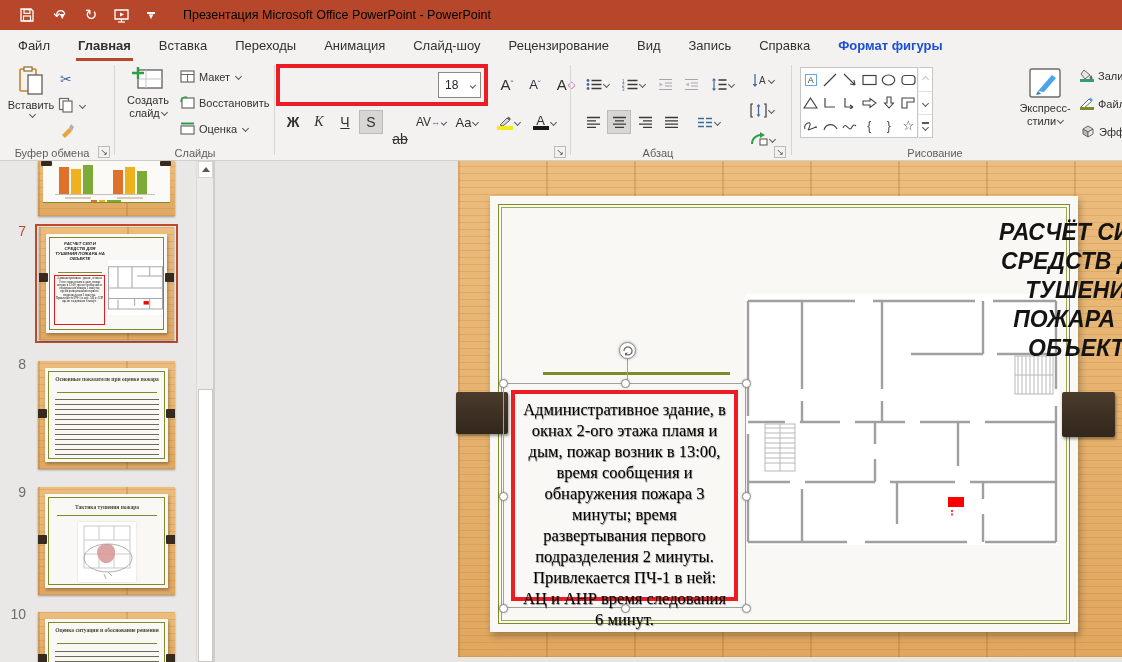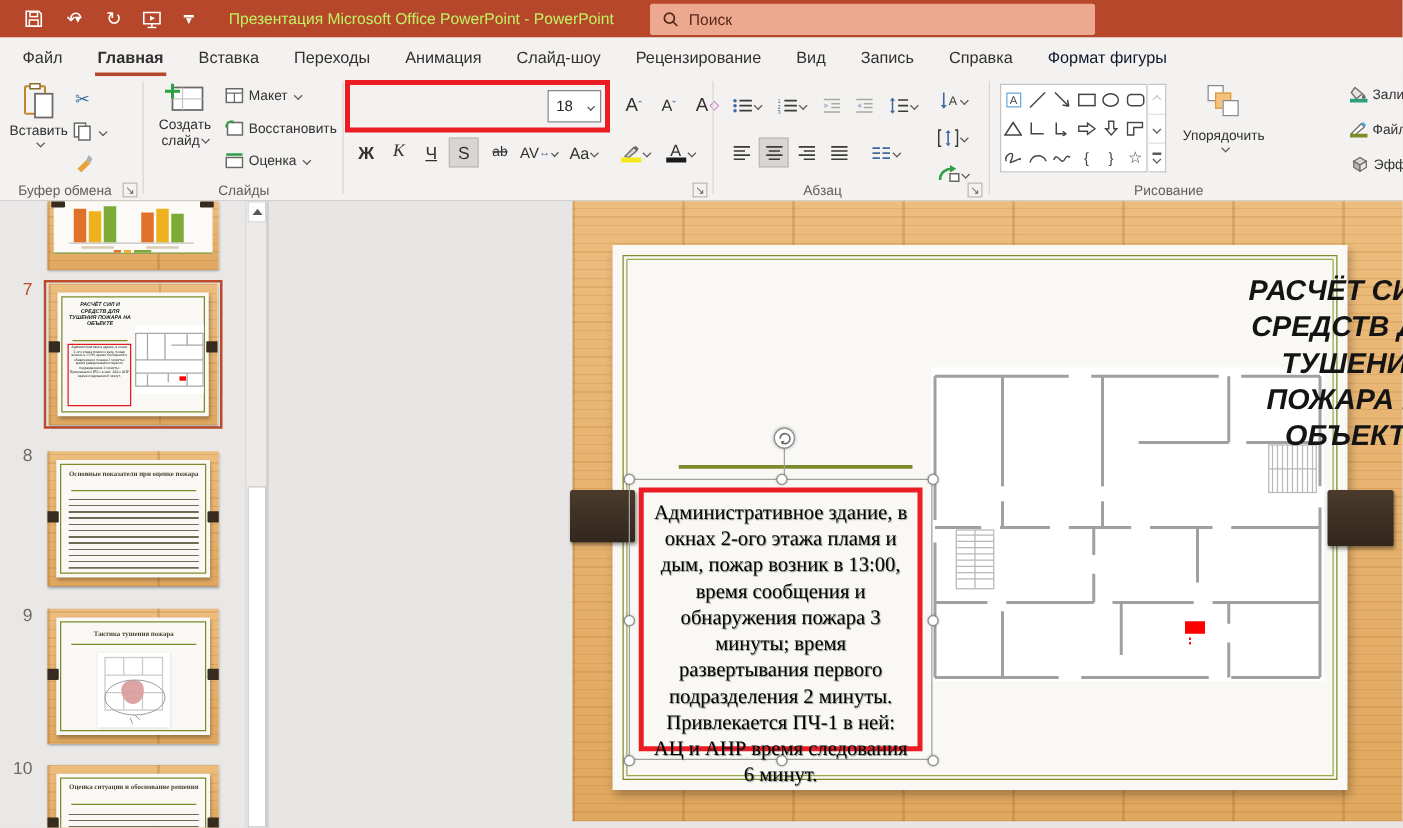--- a/index.html
+++ b/index.html
@@ -6,34 +6,34 @@
   html,body { width:1122px; height:662px; overflow:hidden;
     font-family:"Liberation Sans", sans-serif; background:#e8e6e4; }
   .abs { position:absolute; }
 
   
   #titlebar { position:absolute; left:0; top:0; width:1122px; height:30px; background:#b7472a; }
   .qat { position:absolute; top:0; height:30px; display:flex; align-items:center; color:#fff; }
   .qat-btn { width:30px; height:30px; display:flex; align-items:center; justify-content:center; color:#fff; font-size:15px; }
   .qat-chev { font-size:10px; margin-left:-6px; }
   #win-title { position:absolute; left:183px; top:0; height:30px; display:flex; align-items:center;
-    color:#bef264; font-size:12.5px; white-space:nowrap; }
+    color:#000000; font-size:12.5px; white-space:nowrap; }
   #searchbox { position:absolute; left:520px; top:3px; width:356px; height:25px; background:#eda98f;
     border-radius:2px; display:flex; align-items:center; padding-left:10px; }
   #searchbox input { border:none; background:transparent; outline:none; font-size:12.5px; color:#57281a;
     font-family:"Liberation Sans",sans-serif; width:280px; }
   #searchbox input::placeholder { color:#57281a; opacity:1; }
 
   
   #tabrow { position:absolute; left:0; top:30px; width:1122px; height:31px; background:#f3f2f1;
     display:flex; align-items:stretch; padding-left:4px; }
   .tab { padding:0 14px; display:flex; align-items:center; font-size:13px; color:#323130; position:relative; }
   .tab.active { font-weight:bold; }
   .tab.active::after { content:""; position:absolute; left:12px; right:12px; bottom:0; height:3px; background:#b7472a; }
-  .tab.contextual { color:#0f172a; }
+  .tab.contextual { color:#1d4ed8;font-weight:bold; }
 
   
   #ribbon { position:absolute; left:0; top:61px; width:1122px; height:100px; background:#f3f2f1;
     border-bottom:1px solid #d2d0ce; font-size:11px; color:#323130; }
   .gsep { position:absolute; top:4px; height:90px; width:1px; background:#d8d6d3; }
   .glabel { position:absolute; top:86px; font-size:11px; color:#605e5c; text-align:center; }
   .launcher { position:absolute; top:85px; width:12px; height:12px; font-size:9px; color:#605e5c;
     display:flex; align-items:center; justify-content:center; border:1px solid #bdbbb9; }
   .bigbtn { position:absolute; display:flex; flex-direction:column; align-items:center; text-align:center; line-height:13px; }
   .smallrow { position:absolute; display:flex; align-items:center; gap:4px; white-space:nowrap; }
@@ -100,27 +100,20 @@
       <svg width="17" height="15" viewBox="0 0 17 15">
           <path d="M2 2h13v9H2z" fill="none" stroke="#fff" stroke-width="1.3"></path>
           <path d="M7 4.5l4 2-4 2z" fill="#fff"></path>
           <path d="M5 14h7" stroke="#fff" stroke-width="1.2"></path>
           <path d="M8.5 11v3" stroke="#fff" stroke-width="1.2"></path>
         </svg>
     </div>
     <div class="qat-btn" style="flex-direction:column;font-size:9px;line-height:4px"><span style="display:block;width:8px;height:1.5px;background:#fff"></span>▾</div>
   </div>
   <div id="win-title">Презентация Microsoft Office PowerPoint  -  PowerPoint</div>
-  <div id="searchbox">
-    <svg width="13" height="13" viewBox="0 0 13 13" style="margin-right:8px">
-        <circle cx="5.5" cy="5.5" r="4" fill="none" stroke="#57281a" stroke-width="1.4"></circle>
-        <path d="M8.6 8.6l3.2 3.2" stroke="#57281a" stroke-width="1.4"></path>
-      </svg>
-    <input placeholder="Поиск" style="">
-  </div>
 </div>
 
 <div id="tabrow">
   <div class="tab">Файл</div>
   <div class="tab active">Главная</div>
   <div class="tab">Вставка</div>
   <div class="tab">Переходы</div>
   <div class="tab">Анимация</div>
   <div class="tab">Слайд-шоу</div>
   <div class="tab">Рецензирование</div>
@@ -212,21 +205,21 @@
     </div>
   <div class="fbtn" style="position:absolute;left:552px;top:11px;width:28px;font-size:15px">
       <span>A</span>
       <span style="color:#c04fc0;font-size:10px;margin-left:1px">◇</span>
     </div>
 
   <div class="fbtn" style="position:absolute;left:281px;top:49px;width:24px;font-weight:bold;font-size:14px">Ж</div>
   <div class="fbtn" style="position:absolute;left:307px;top:49px;width:24px;font-style:italic;font-size:14px;font-family:'Liberation Serif',serif">K</div>
   <div class="fbtn" style="position:absolute;left:333px;top:49px;width:24px;font-size:14px;text-decoration:underline">Ч</div>
   <div class="fbtn pressed" style="position:absolute;left:359px;top:49px;width:24px;font-size:14px">S</div>
-  <div class="fbtn" style="position:absolute;left:387px;top:49px;width:26px;font-size:11px;text-decoration:line-through">ab</div>
+  <div class="fbtn" style="position:absolute;left:387px;top:66px;width:26px;font-size:14px;text-decoration:line-through">ab</div>
   <div class="fbtn" style="position:absolute;left:415px;top:49px;width:32px;font-size:12px">
     <span style="display:flex;flex-direction:row;line-height:10px;align-items:center">
         <span>AV</span>
         <span style="color:#3e6aa0;font-size:9px">↔</span>
       </span>
       <span class="chev"></span>
   </div>
   <div class="fbtn" style="position:absolute;left:451px;top:49px;width:32px;font-size:13px">
       <span>Aa</span>
       <span class="chev"></span>
@@ -428,28 +421,28 @@
         <span class="chev" style="transform:rotate(-135deg);opacity:.35;margin:0"></span>
       </div>
     <div style="height:23px;display:flex;align-items:center;justify-content:center;border-top:1px solid #e2e0de">
         <span class="chev" style="margin:0"></span>
       </div>
     <div style="height:23px;display:flex;flex-direction:column;align-items:center;justify-content:center;border-top:1px solid #e2e0de">
         <span style="width:7px;height:1.5px;background:#5a5856;margin-bottom:1px"></span>
         <span class="chev" style="margin:0"></span>
       </div>
   </div>
-  <div class="bigbtn" style="left:944px;top:6px;width:70px">
-    <span style="position:relative;width:30px;height:30px;display:block">
-      <span class="sq" style="left:2px;top:1px"></span>
-      <span class="sq" style="left:8px;top:7px;background:#f4c27a;border-color:#d89b3e"></span>
-      <span class="sq" style="left:14px;top:13px"></span>
-    </span>
-    <span style="margin-top:6px">Упорядочить</span>
-    <span class="chev"></span>
+  <div class="bigbtn" style="left:1014px;top:6px;width:62px">
+    <svg width="34" height="32" viewBox="0 0 34 32">
+        <rect x="2" y="2" width="30" height="28" rx="2" fill="#fff" stroke="#6b6966" stroke-width="1.4"></rect>
+        <path d="M10 24L24 8l4 3-12 14z" fill="#4ba6e8"></path>
+        <path d="M10 24l-2 4 5-1z" fill="#2d7cb8"></path>
+      </svg>
+    <span style="margin-top:3px">Экспресс-</span>
+    <span><span>стили</span><span class="chev"></span></span>
   </div>
   <div class="smallrow" style="left:1080px;top:8px">
     <span style="display:inline-flex;flex-direction:column;align-items:center">
         <svg width="14" height="11" viewBox="0 0 14 11">
           <path d="M4 1l6 5-5 4-4-5z" fill="#e8e4de" stroke="#6b6966" stroke-width="1"></path>
           <path d="M11 6c1.5 2 2.5 4 0 4s-1.5-2 0-4z" fill="#6b6966"></path>
         </svg>
         <span class="underbar" style="background:#2f9e7d;width:14px;height:3px"></span>
       </span>
     <span>Зали</span>

